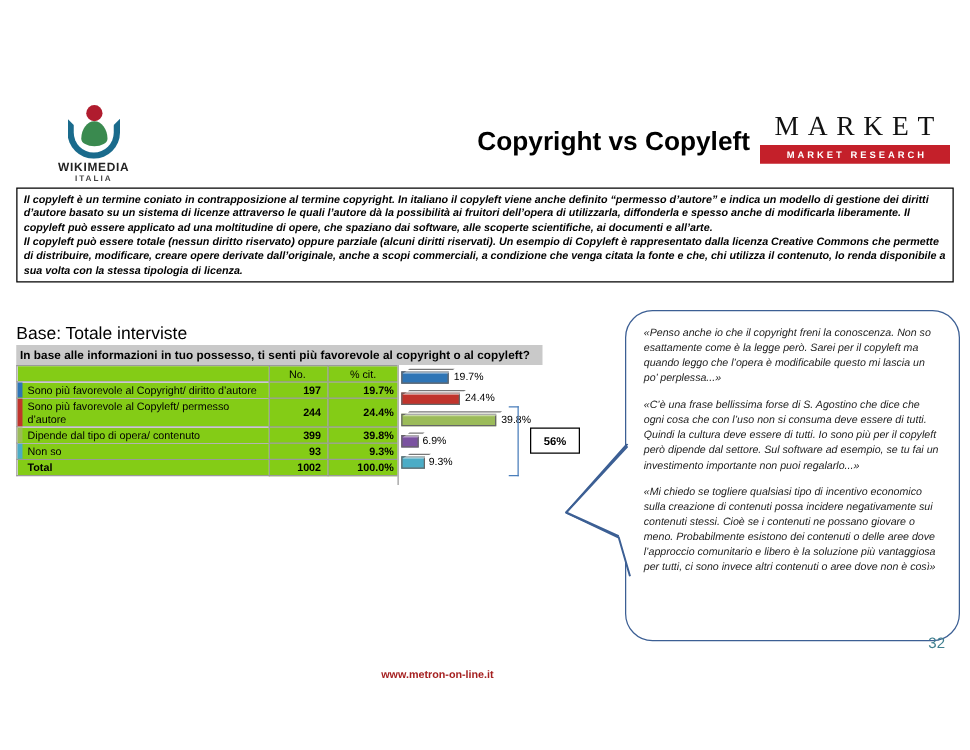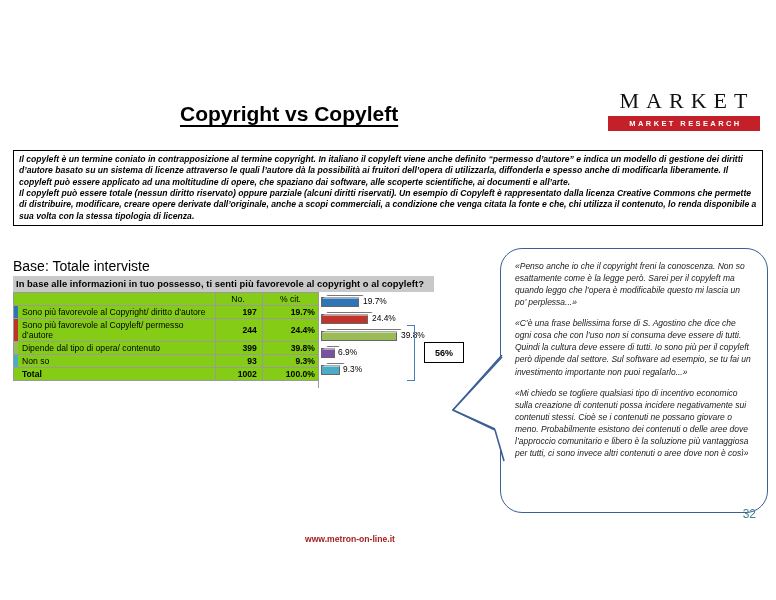--- a/index.html
+++ b/index.html
@@ -81,25 +81,24 @@
     letter-spacing: 1.6px;
     color: #444;
     margin-top: 0px;
   }
 
   
   .slide-title {
     position: absolute;
     left: 180px; top: 24px;
     width: 420px;
-    text-align: left;
+    text-align: right;
     font-size: 21px;
     font-weight: bold;
     color: #000;
-    text-decoration: underline;
     text-underline-offset: 4px;
   }
 
   
   .metron {
     position: absolute;
     right: 16px; top: 10px;
     width: 152px;
   }
   .metron-word {
@@ -333,20 +332,29 @@
     color: #3f7f8f;
   }
 </style>
 </head>
 <body>
 
 <div class="slide">
 
   <div class="header">
 
+    <div class="wm-logo">
+      <div class="wm-mark">
+        <div class="wm-dot"></div>
+        <div class="wm-arc"></div>
+        <div class="wm-leaf"></div>
+      </div>
+      <div class="wm-name">WIKIMEDIA</div>
+      <div class="wm-sub">ITALIA</div>
+    </div>
 
     <div class="slide-title">Copyright vs Copyleft</div>
 
     <div class="metron">
       <div class="metron-word">MARKET</div>
       <div class="metron-bar">MARKET RESEARCH</div>
     </div>
 
   </div>
 

